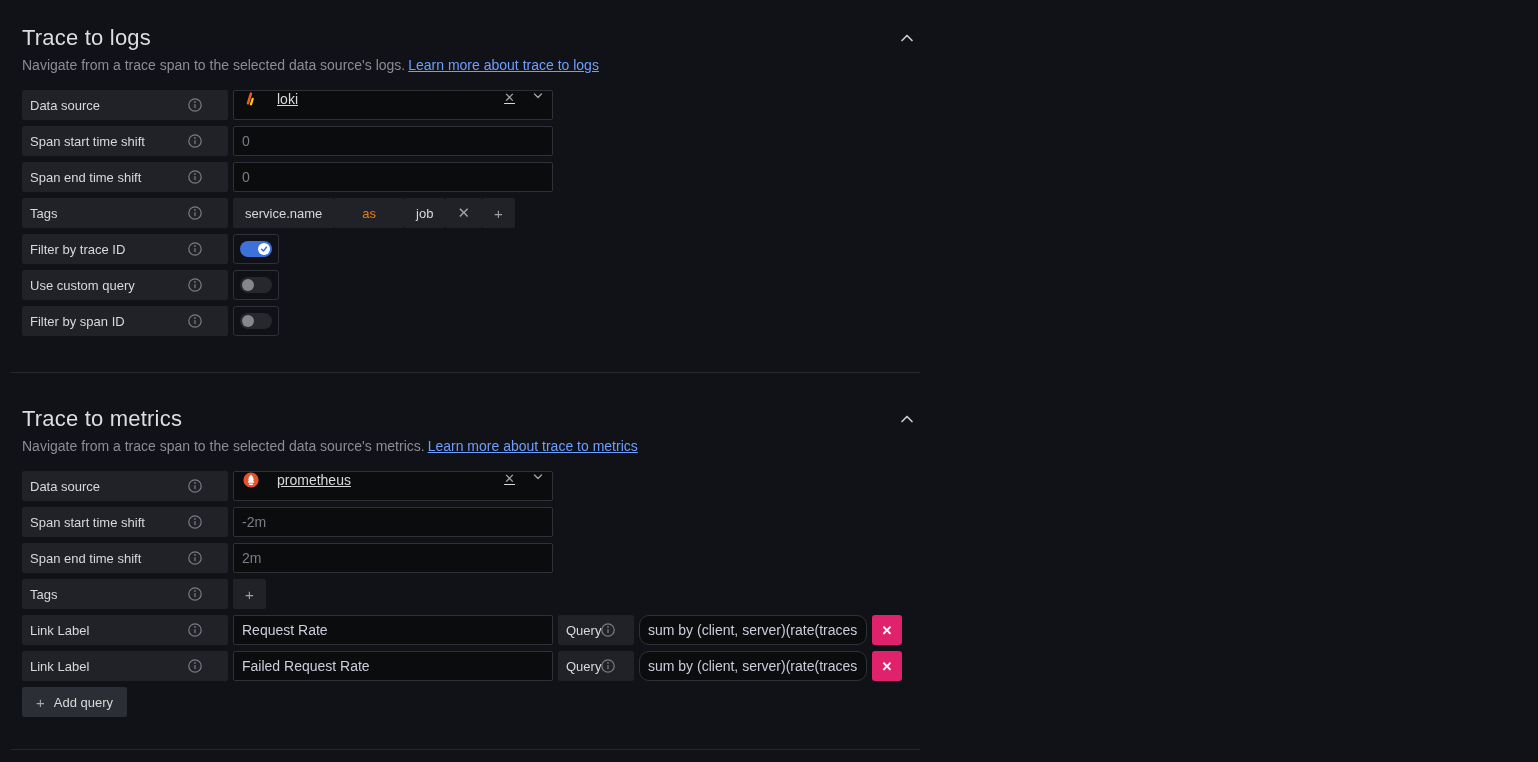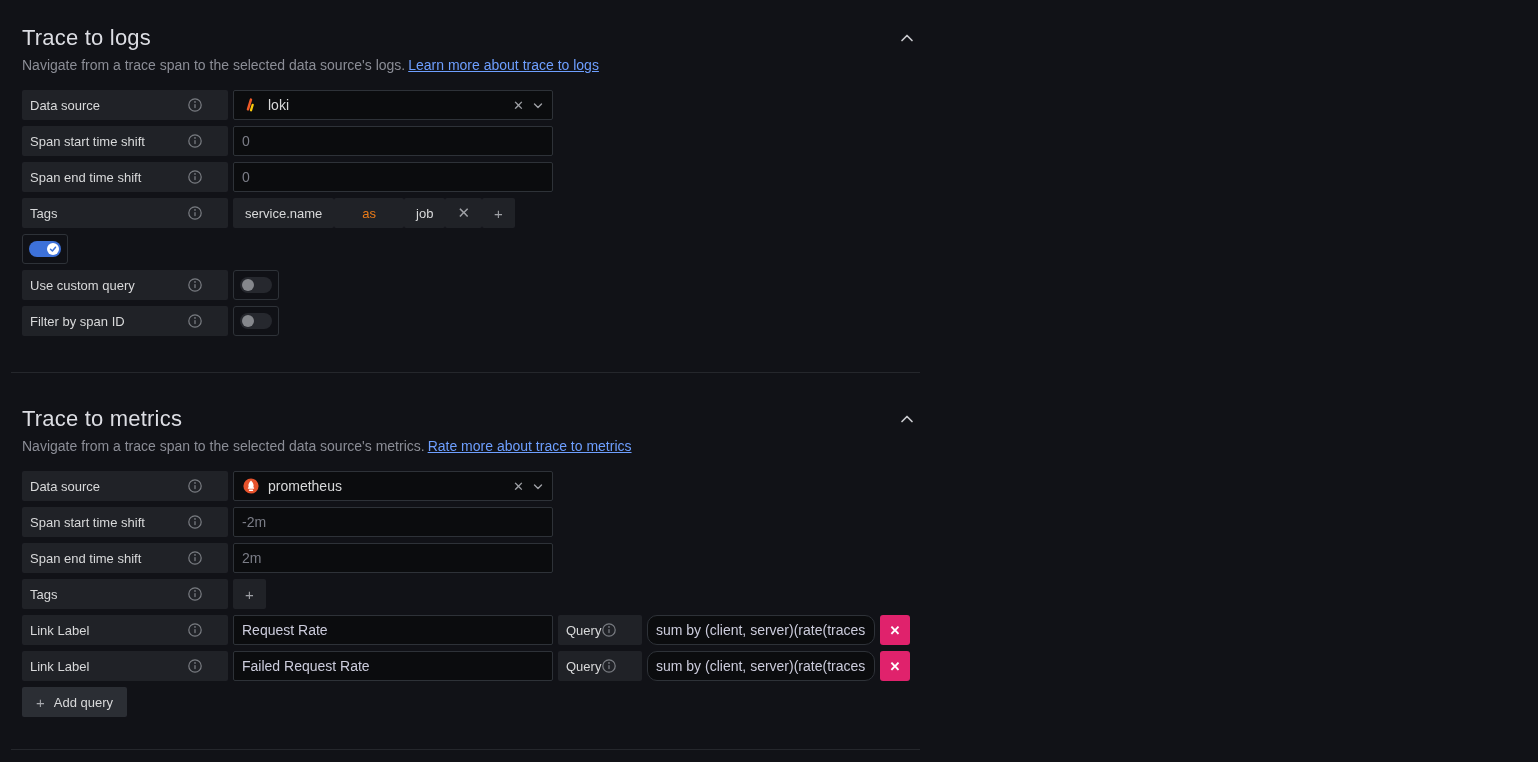--- a/index.html
+++ b/index.html
@@ -20,36 +20,36 @@
   .desc a { color:#6e9fff; text-decoration:underline; margin-left:3px; cursor:pointer; }
 
   
   .row { display:flex; align-items:stretch; gap:5px; margin-bottom:6px; height:30px; }
   .lbl {
     width:206px; background:#202227; border-radius:2px;
     display:flex; align-items:center; justify-content:space-between;
     padding:0 26px 0 8px;
   }
   .lbl-txt { font-size:13px; font-weight:500; color:#d8d9da; white-space:nowrap; }
-  .lbl.small { width:84px; }
+  .lbl.small { width:76px; }
   .info { line-height:0; cursor:pointer; }
 
   input.field {
     width:320px; height:30px; background:#0b0c0e;
     border:1px solid #2e3238; border-radius:2px;
     color:#ccccdc; font-size:14px; font-family:"Liberation Sans",sans-serif;
     padding:0 8px; outline:none;
   }
   input.field::placeholder { color:#7b7d87; opacity:1; }
   input.q-field { width:228px;border-radius:10px; }
 
   .select {
     width:320px; height:30px; background:#0b0c0e;
     border:1px solid #2e3238; border-radius:2px;
-    display:flex; align-items:center; gap:9px; padding:0 9px; cursor:pointer;
+    display:flex; gap:18px; padding:0 9px; cursor:pointer;text-decoration:underline;
   }
   .select .sel-name { flex:1; font-size:14px; color:#d8d9da; }
   .sel-clear { color:#9fa1a6; font-size:13px; line-height:1; cursor:pointer; }
   .sel-caret { line-height:0; cursor:pointer; }
 
   
   .chips { display:flex; }
   .chip {
     background:#202227; border-radius:2px; border:none; cursor:pointer;
     display:flex; align-items:center; padding:0 12px; height:30px;
@@ -208,20 +208,28 @@
         <button class="chip glyph">
             <span>✕</span>
           </button>
         <button class="chip glyph">
             <span>+</span>
           </button>
       </div>
     </div>
 
     <div class="row">
+      <div class="lbl">
+        <span class="lbl-txt">Filter by trace ID</span>
+        <span class="info">
+            <svg width="14" height="14" viewBox="0 0 14 14">
+              <use href="#i-info"></use>
+            </svg>
+          </span>
+      </div>
       <div class="toggle-frame">
         <div class="pill on">
           <span class="knob">
               <svg width="8" height="8" viewBox="0 0 8 8">
                 <use href="#i-check"></use>
               </svg>
             </span>
         </div>
       </div>
     </div>
@@ -263,21 +271,21 @@
 
   <section class="section sec2">
     <div class="sec-header">
       <h2 class="sec-title">Trace to metrics</h2>
       <button class="collapse-btn">
         <span><svg width="14" height="12" viewBox="0 0 14 12">
               <use href="#i-chevron-up"></use>
             </svg></span>
       </button>
     </div>
-    <p class="desc"><span>Navigate from a trace span to the selected data source's metrics.</span><a>Rate more about trace to metrics</a></p>
+    <p class="desc"><span>Navigate from a trace span to the selected data source's metrics.</span><a>Learn more about trace to metrics</a></p>
 
     
     <div class="row">
       <div class="lbl">
         <span class="lbl-txt">Data source</span>
         <span class="info">
             <svg width="14" height="14" viewBox="0 0 14 14">
               <use href="#i-info"></use>
             </svg>
           </span>

